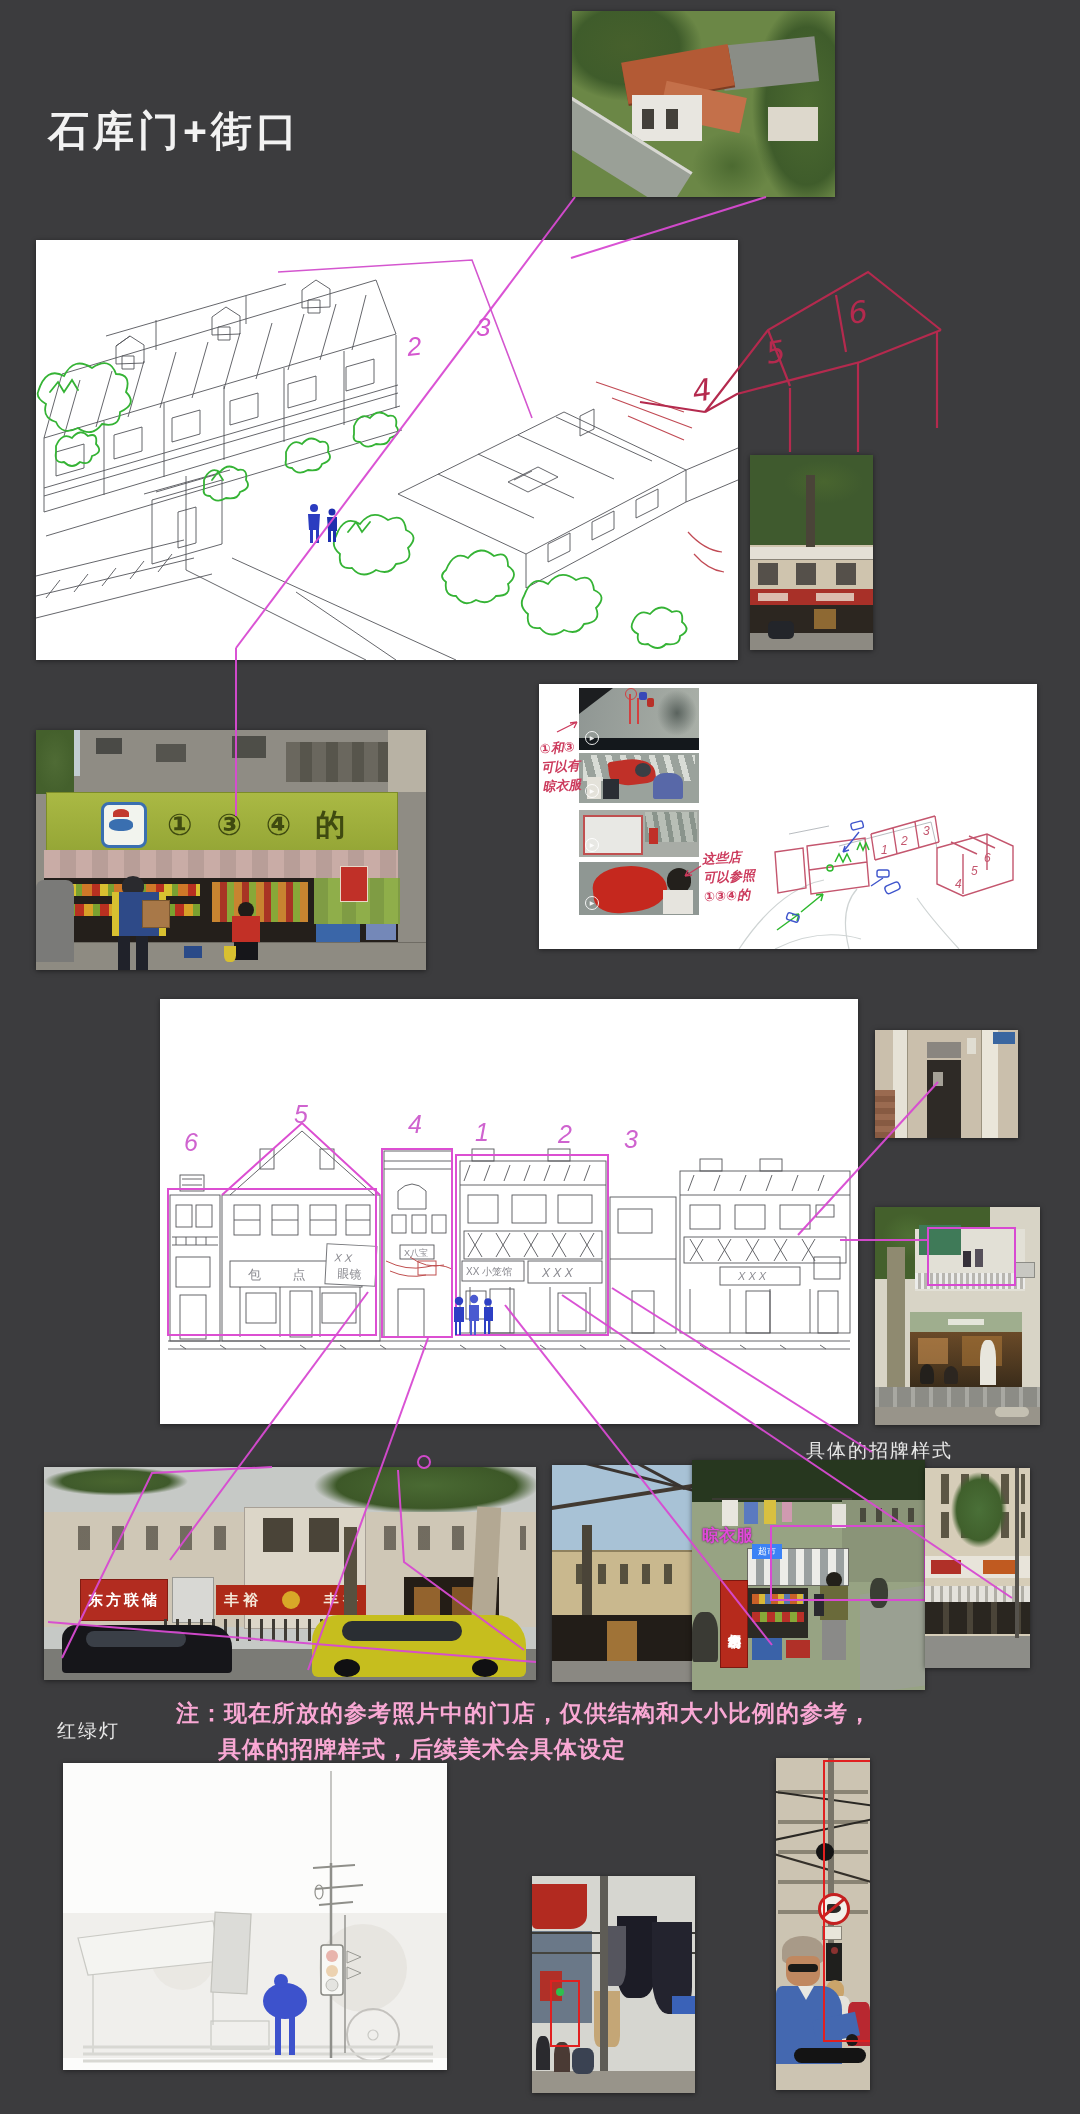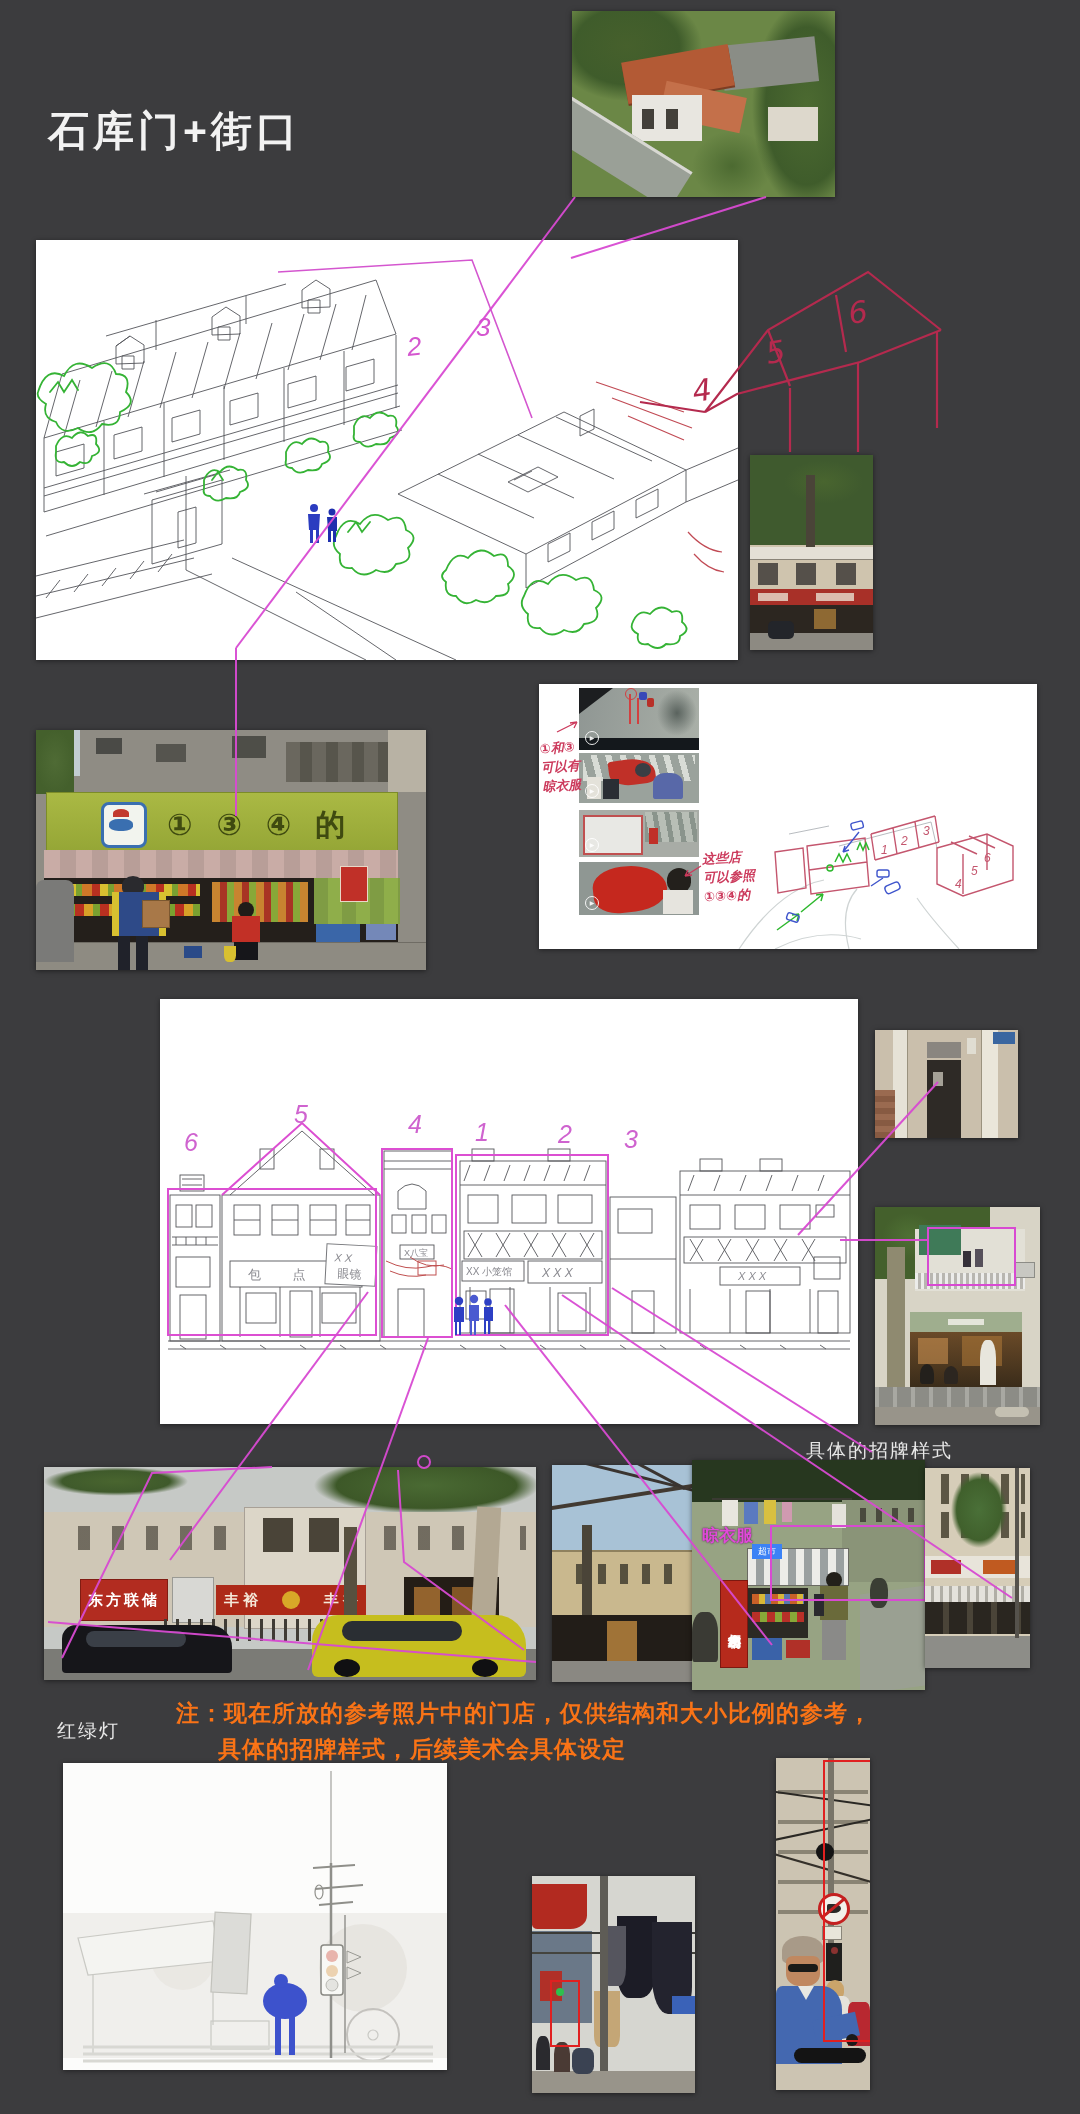--- a/index.html
+++ b/index.html
@@ -3,21 +3,21 @@
 <meta charset="utf-8">
 <style>
   html,body{margin:0;padding:0;background:#2a2a2c;}
   .board{position:relative;width:1080px;height:2114px;background:#3c3c3e;overflow:hidden;
          font-family:"Liberation Sans","DejaVu Sans",sans-serif;}
   .abs{position:absolute;}
   .panel{position:absolute;background:#fff;box-shadow:0 1px 5px rgba(0,0,0,.45);}
   .photo{position:absolute;overflow:hidden;box-shadow:0 1px 5px rgba(0,0,0,.5);}
   .ttl{color:#f2f2f2;font-size:41px;font-weight:600;letter-spacing:4px;}
   .cap{color:#e8e8e8;font-size:19px;letter-spacing:2px;}
-  .note{color:#f97316;font-size:23px;font-weight:700;letter-spacing:1px;white-space:nowrap;}
+  .note{color:#f9a8d4;font-size:23px;font-weight:700;letter-spacing:1px;white-space:nowrap;}
   .hand{color:#cc3a5c;font-size:13px;font-weight:700;font-style:italic;line-height:19px;white-space:nowrap;}
   .playbtn{position:absolute;left:6px;bottom:5px;width:12px;height:12px;border:1px solid #fff;
            border-radius:50%;color:#fff;font-size:6px;line-height:12px;text-align:center;opacity:.9;}
   .redrect{position:absolute;border:2px solid #e02020;}
   .magrect{position:absolute;border:2px solid #d84ad2;}
   svg{display:block;}
   .ovl{position:absolute;left:0;top:0;pointer-events:none;z-index:60;}
 </style>
 </head>
 <body>

